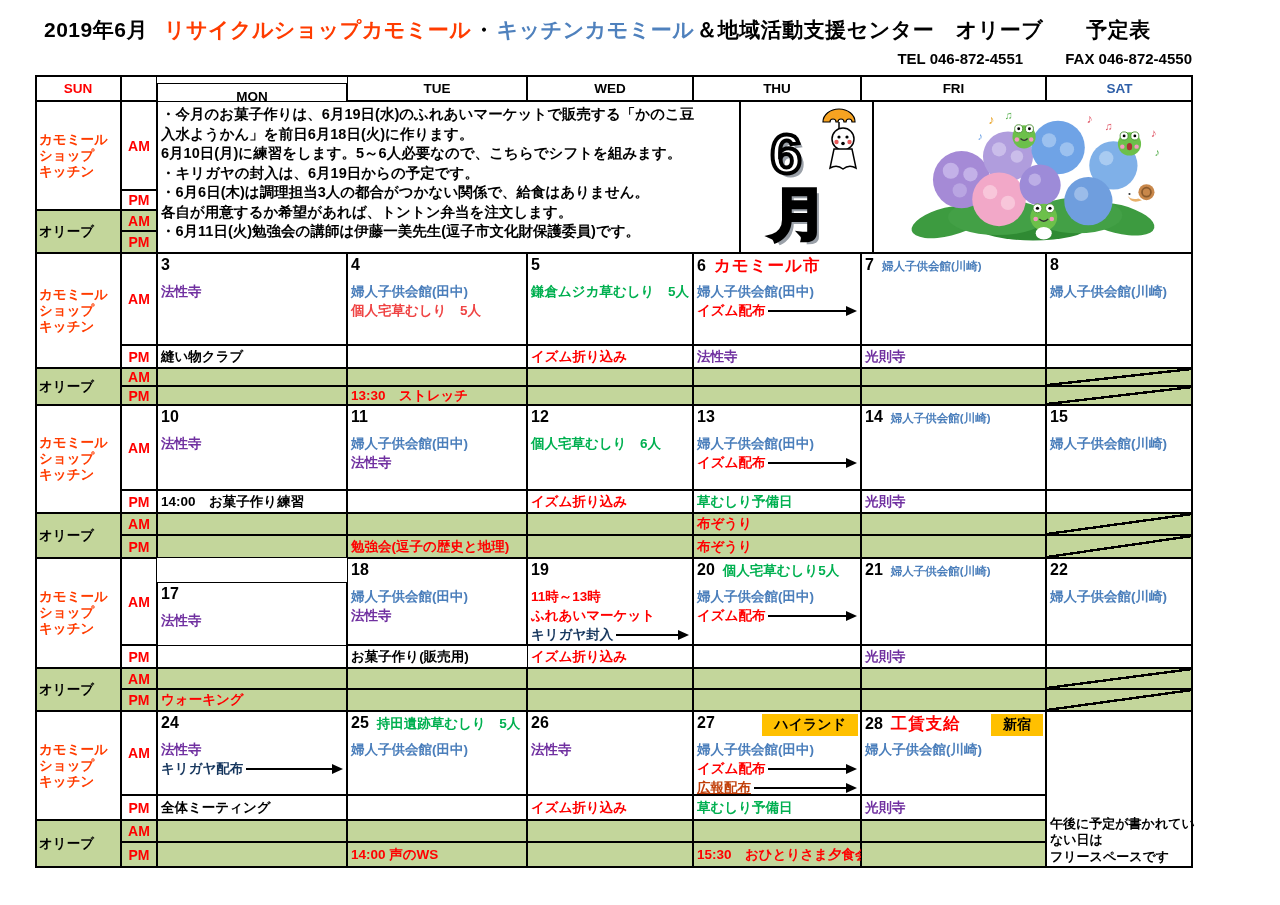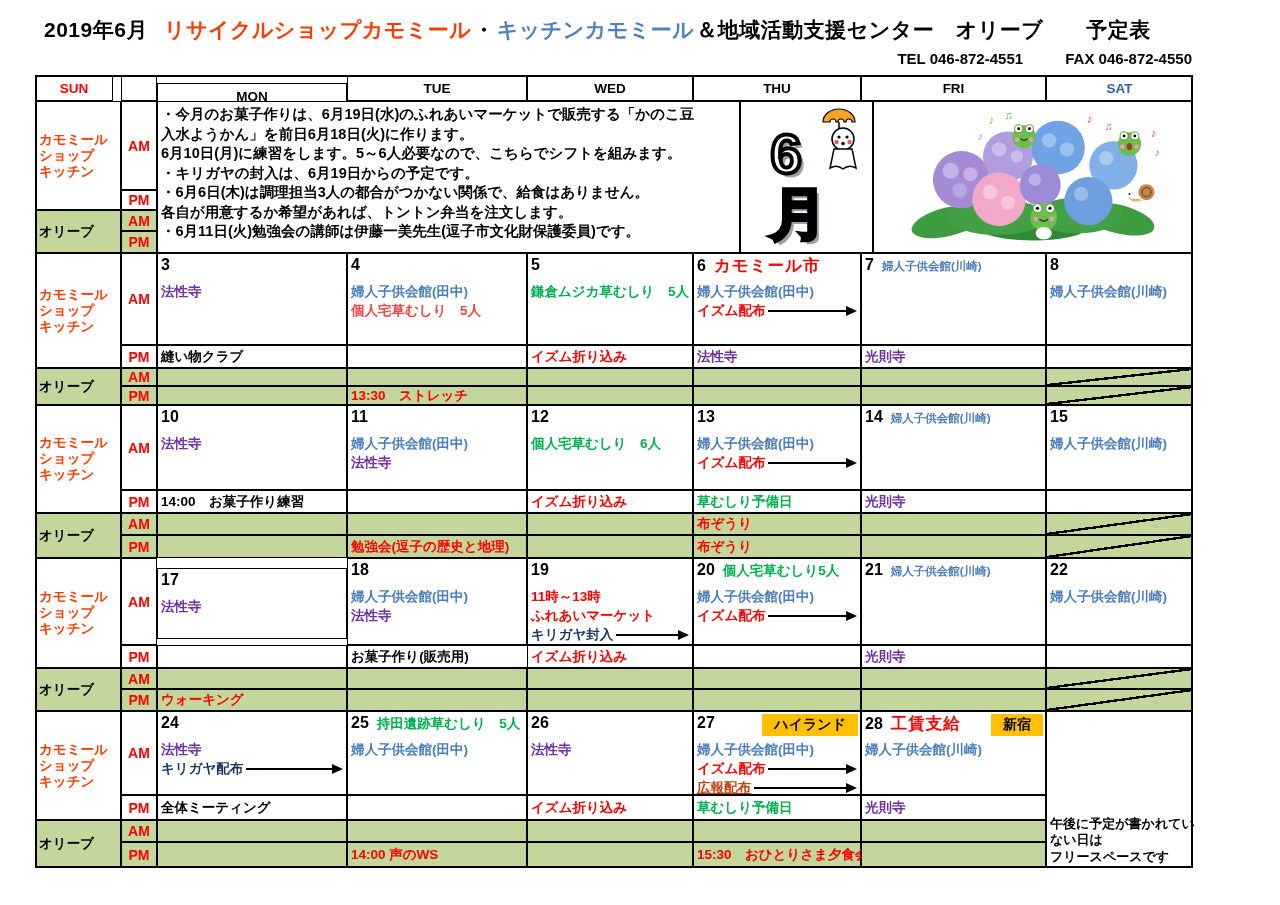--- a/index.html
+++ b/index.html
@@ -50,21 +50,21 @@
 
 <div class="page">
   <div class="title">
     <span class="t-date">2019年6月</span><span style="color:#ff3c00;">リサイクルショップカモミール</span><span>・</span><span style="color:#4f81bd;">キッチンカモミール</span><span>＆地域活動支援センター　オリーブ　　予定表</span>
   </div>
   <div class="contact">
     <span>TEL  046-872-4551</span>
     <span>FAX  046-872-4550</span>
   </div>
   <div id="calendar">
-      <div class="c hdr" style="left: 35px; top: 75px; width: 78px; height: 26px;">
+      <div class="c hdr" style="left: 35px; top: 75px; width: 86px; height: 26px;">
         <div style="color: rgb(255, 0, 0);">SUN</div>
       </div>
       <div class="c hdr" style="left: 121px; top: 75px; width: 36px; height: 26px;"></div>
       <div class="c hdr" style="left: 157px; top: 75px; width: 190px; height: 26px; margin-top: 8px;">
         <div style="color: rgb(0, 0, 0);">MON</div>
       </div>
       <div class="c hdr" style="left: 347px; top: 75px; width: 180px; height: 26px;">
         <div style="color: rgb(0, 0, 0);">TUE</div>
       </div>
       <div class="c hdr" style="left: 527px; top: 75px; width: 166px; height: 26px;">
@@ -468,21 +468,21 @@
       </div>
       <div class="c ampm " style="left: 121px; top: 645px; width: 36px; height: 23px;">
         <div>PM</div>
       </div>
       <div class="c ampm green" style="left: 121px; top: 668px; width: 36px; height: 21px;">
         <div>AM</div>
       </div>
       <div class="c ampm green" style="left: 121px; top: 689px; width: 36px; height: 22px;">
         <div>PM</div>
       </div>
-      <div class="c " style="left: 157px; top: 568px; width: 190px; height: 71px;">
+      <div class="c " style="left: 157px; top: 582px; width: 190px; height: 71px;">
         <div class="numline">
           <div class="num">17</div>
         </div>
         <div class="amlines">
           <div class="line">
             <div style="color: rgb(112, 48, 160);">法性寺</div>
           </div>
         </div>
       </div>
       <div class="c " style="left: 157px; top: 645px; width: 190px; height: 23px;"></div>

